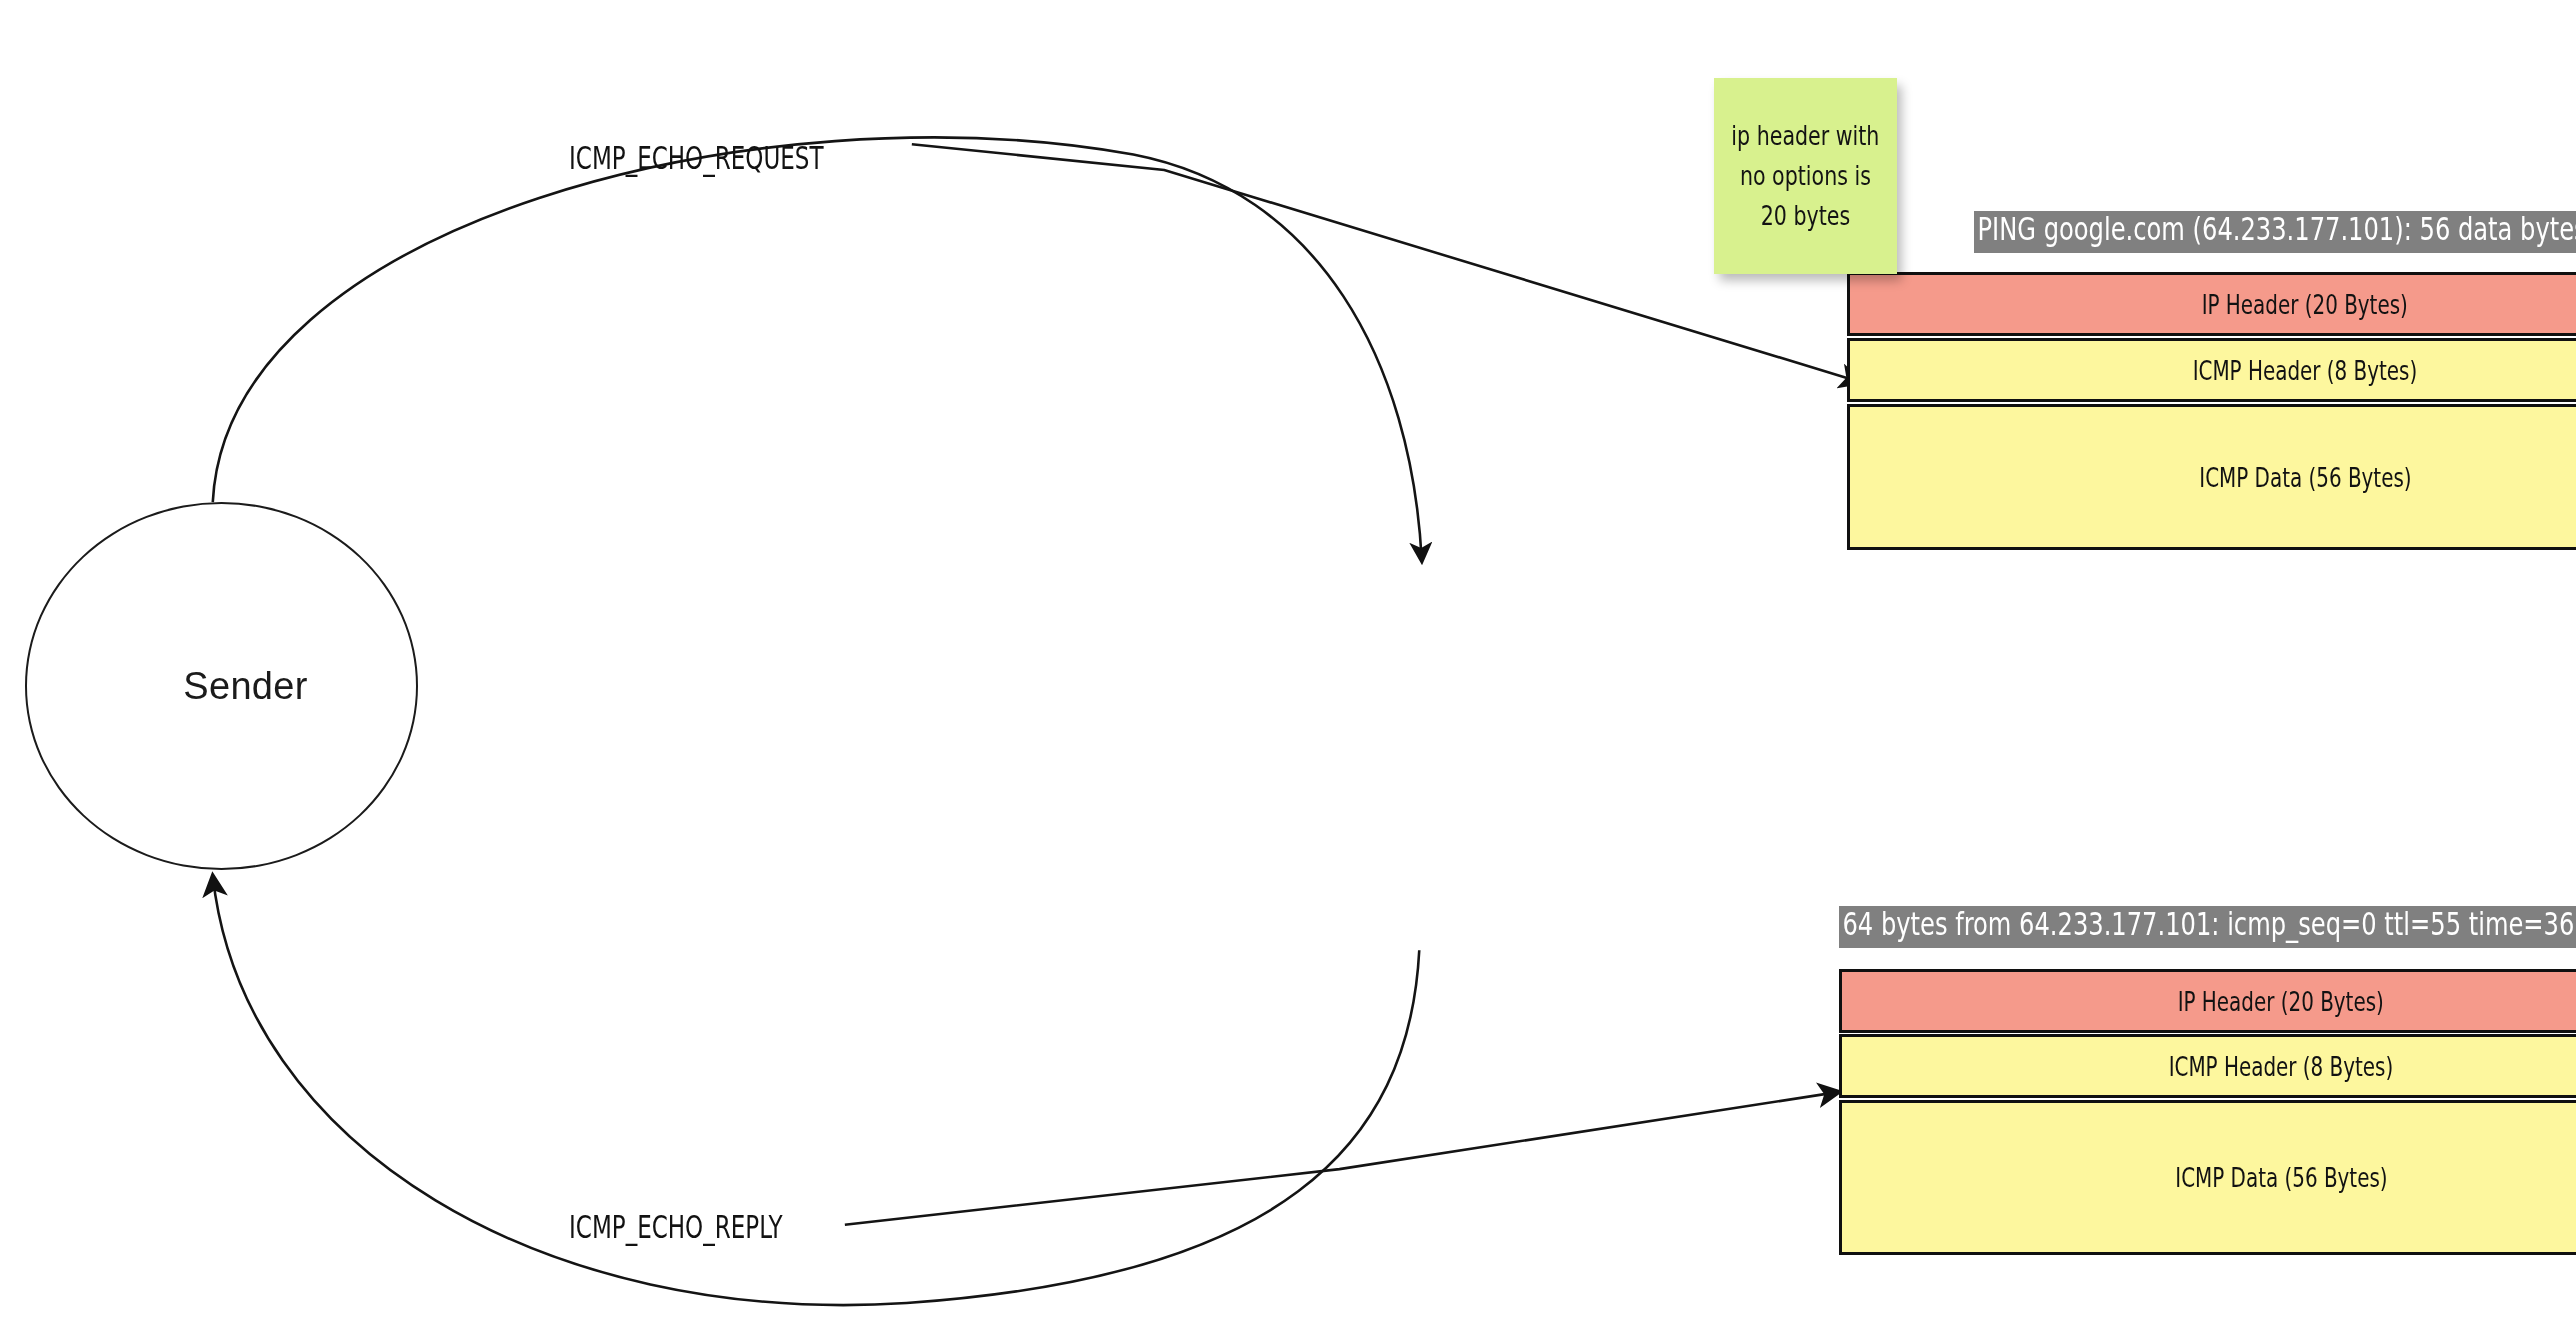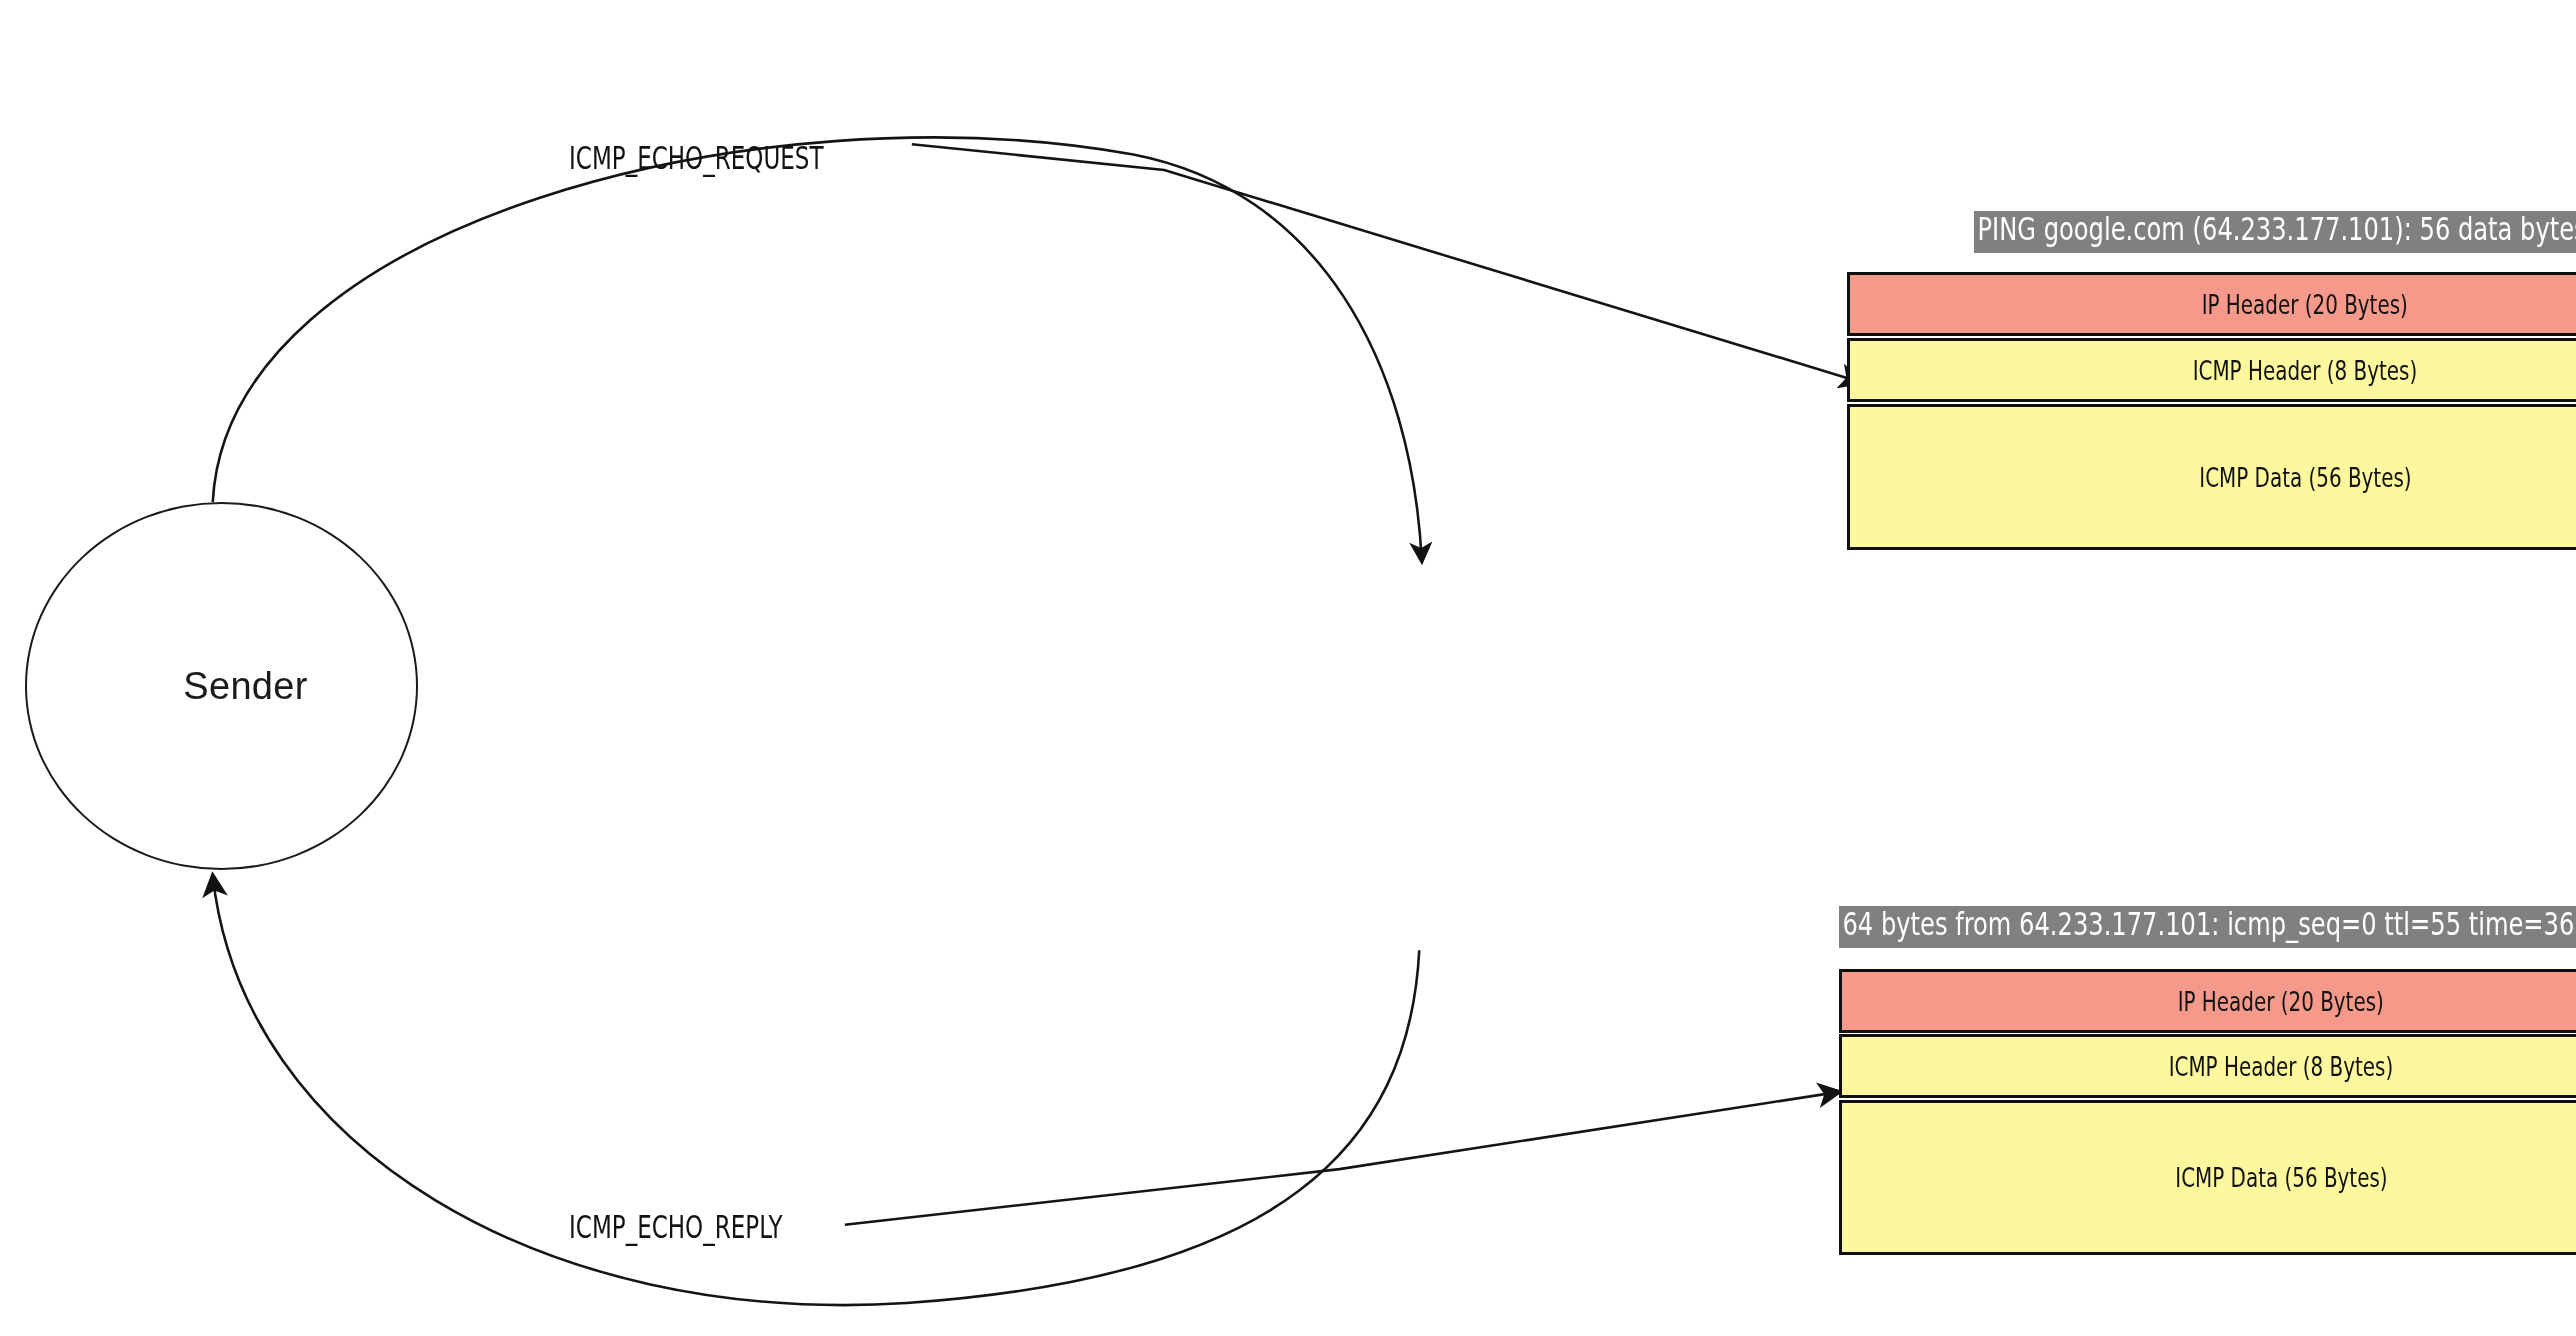--- a/index.html
+++ b/index.html
@@ -182,15 +182,18 @@
       <span class="row-text">IP Header (20 Bytes)</span>
     </div>
     <div class="packet-row row-icmp" style="left:0px; top:65px; width:884px; height:64px;">
       <span class="row-text">ICMP Header (8 Bytes)</span>
     </div>
     <div class="packet-row row-icmp" style="left:0px; top:131px; width:884px; height:155px;">
       <span class="row-text">ICMP Data (56 Bytes)</span>
     </div>
   </div>
 
+  <div class="sticky sticky-narrow" style="left:1714px; top:78px; width:183px; height:196px;">
+    <span class="sticky-text" style="font-size:26px; line-height:1.55;">ip header with no options is 20 bytes</span>
+  </div>
 
 </div>
 
 
 </body></html>

